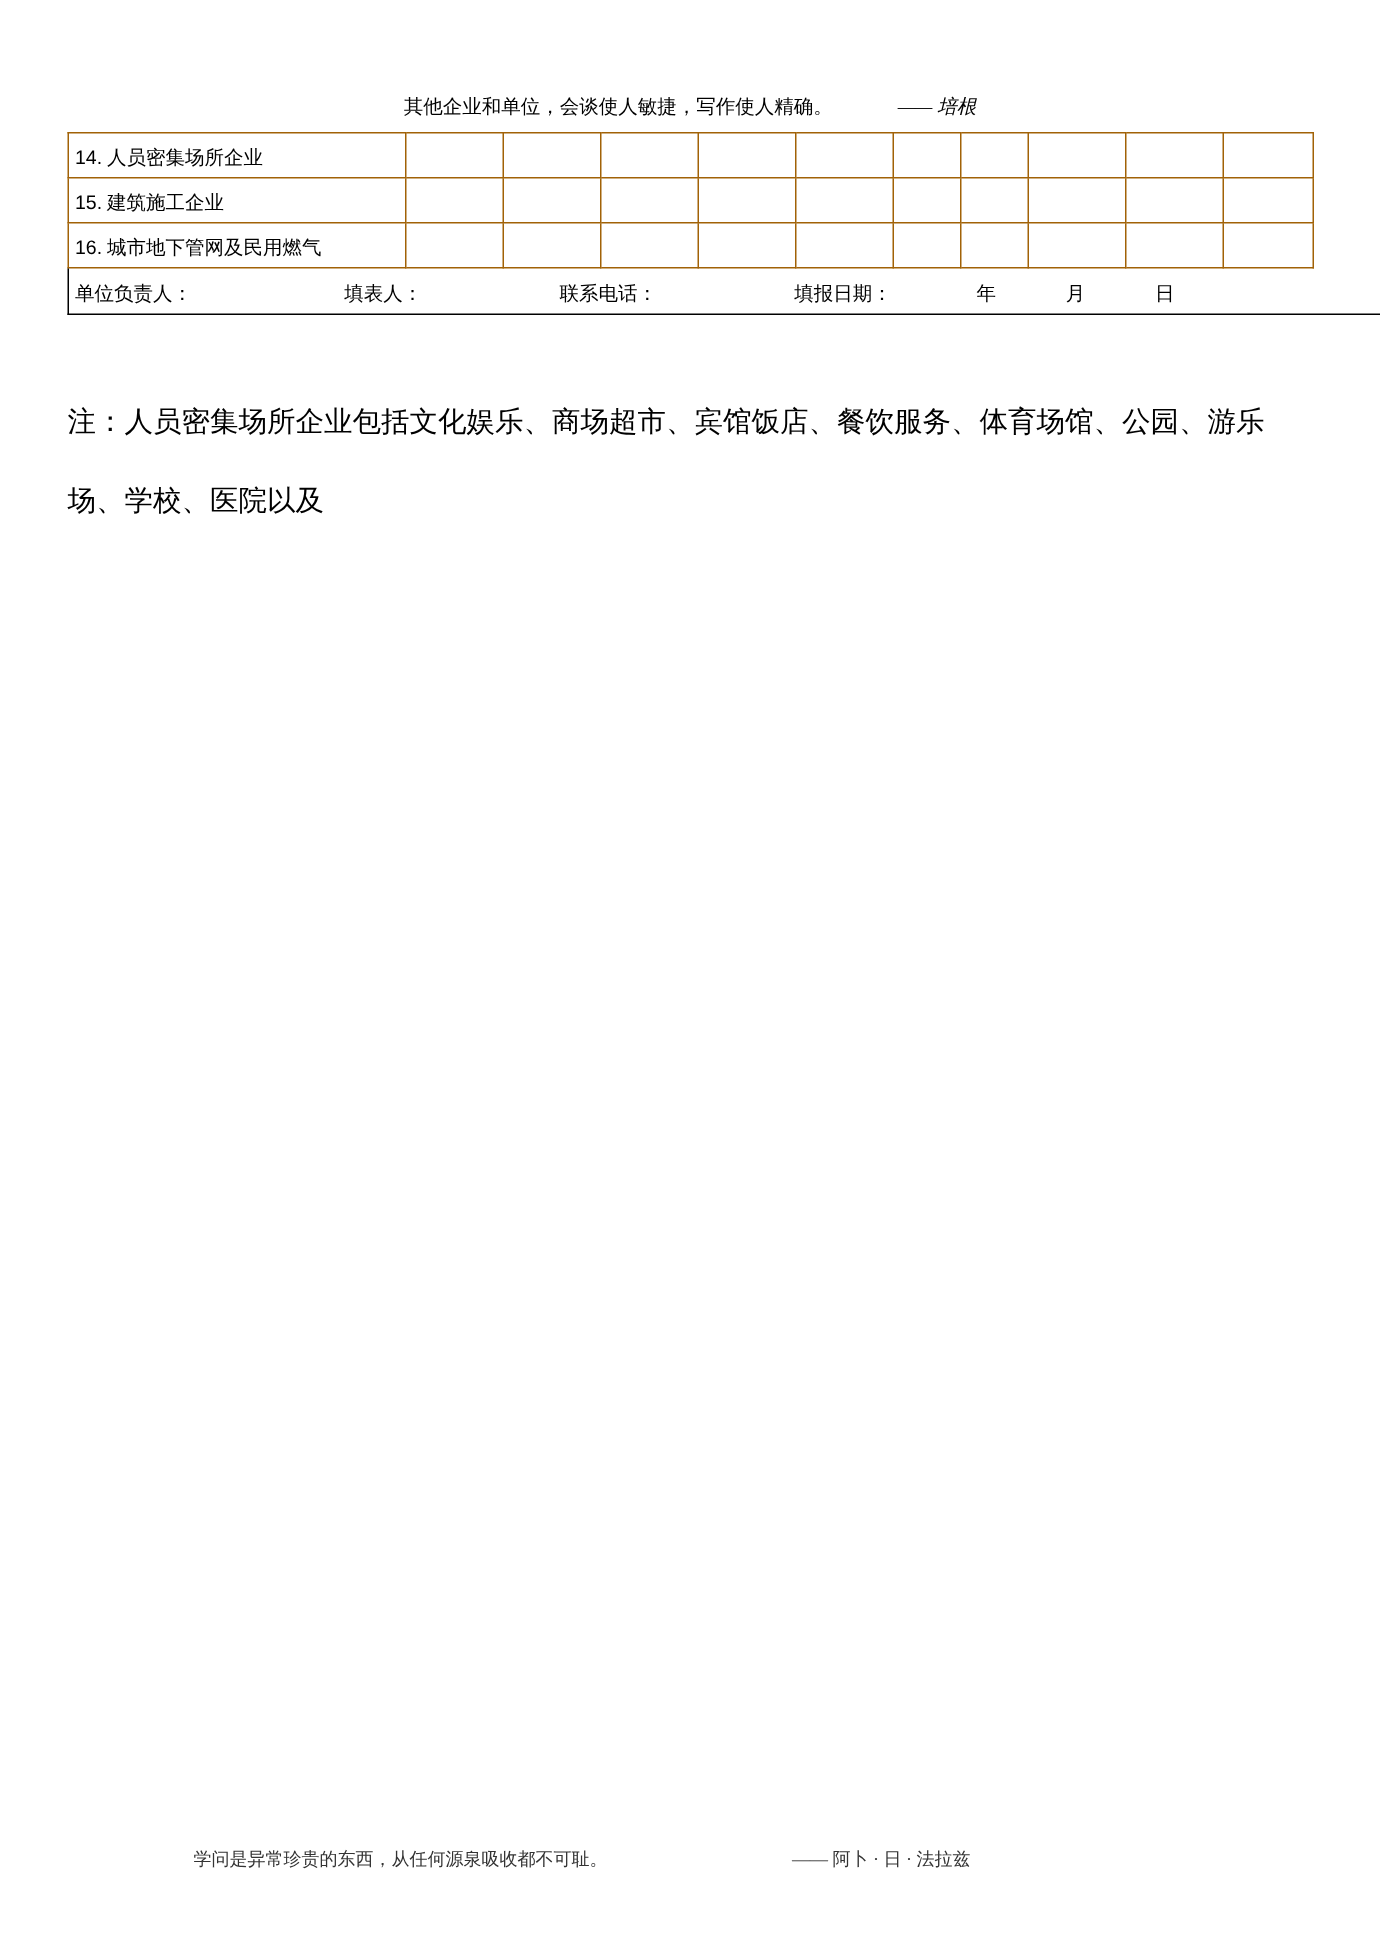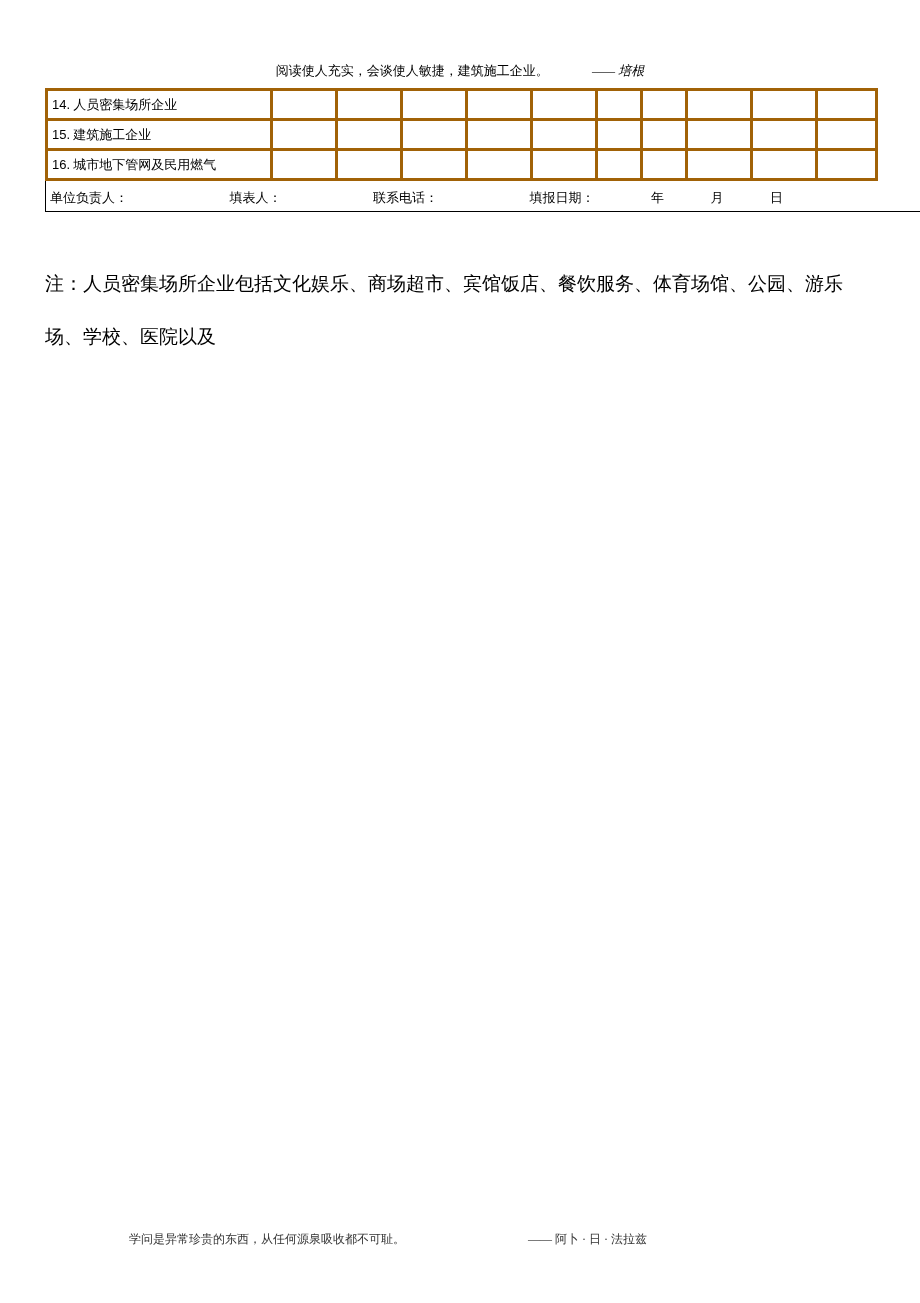--- a/index.html
+++ b/index.html
@@ -26,21 +26,21 @@
       margin-left: 40px;
       font-style: italic;
     }
     .main-table {
       border-collapse: collapse;
       width: 830px;
       margin-left: 45px;
       table-layout: fixed;
     }
     .main-table td {
-      border: 3px solid #a16207;
+      border: 1px solid #a16207;
       height: 30px;
       font-size: 13px;
       padding: 0 4px;
       vertical-align: bottom;
       padding-bottom: 4px;
     }
     .main-table .label-col {
       width: 225px;
       text-align: left;
     }
@@ -87,21 +87,21 @@
       margin-left: 120px;
     }
     .row-num {
       font-family: Arial, sans-serif;
     }
   </style>
 </head>
 <body>
 
 <div class="header-quote">
-  <span>阅读使人充实，会谈使人敏捷，建筑施工企业。</span>
+  <span>其他企业和单位，会谈使人敏捷，写作使人精确。</span>
   <span class="attribution">—— 培根</span>
 </div>
 
 <table class="main-table">
   <colgroup>
     <col style="width:225px">
     <col style="width:65px">
     <col style="width:65px">
     <col style="width:65px">
     <col style="width:65px">

